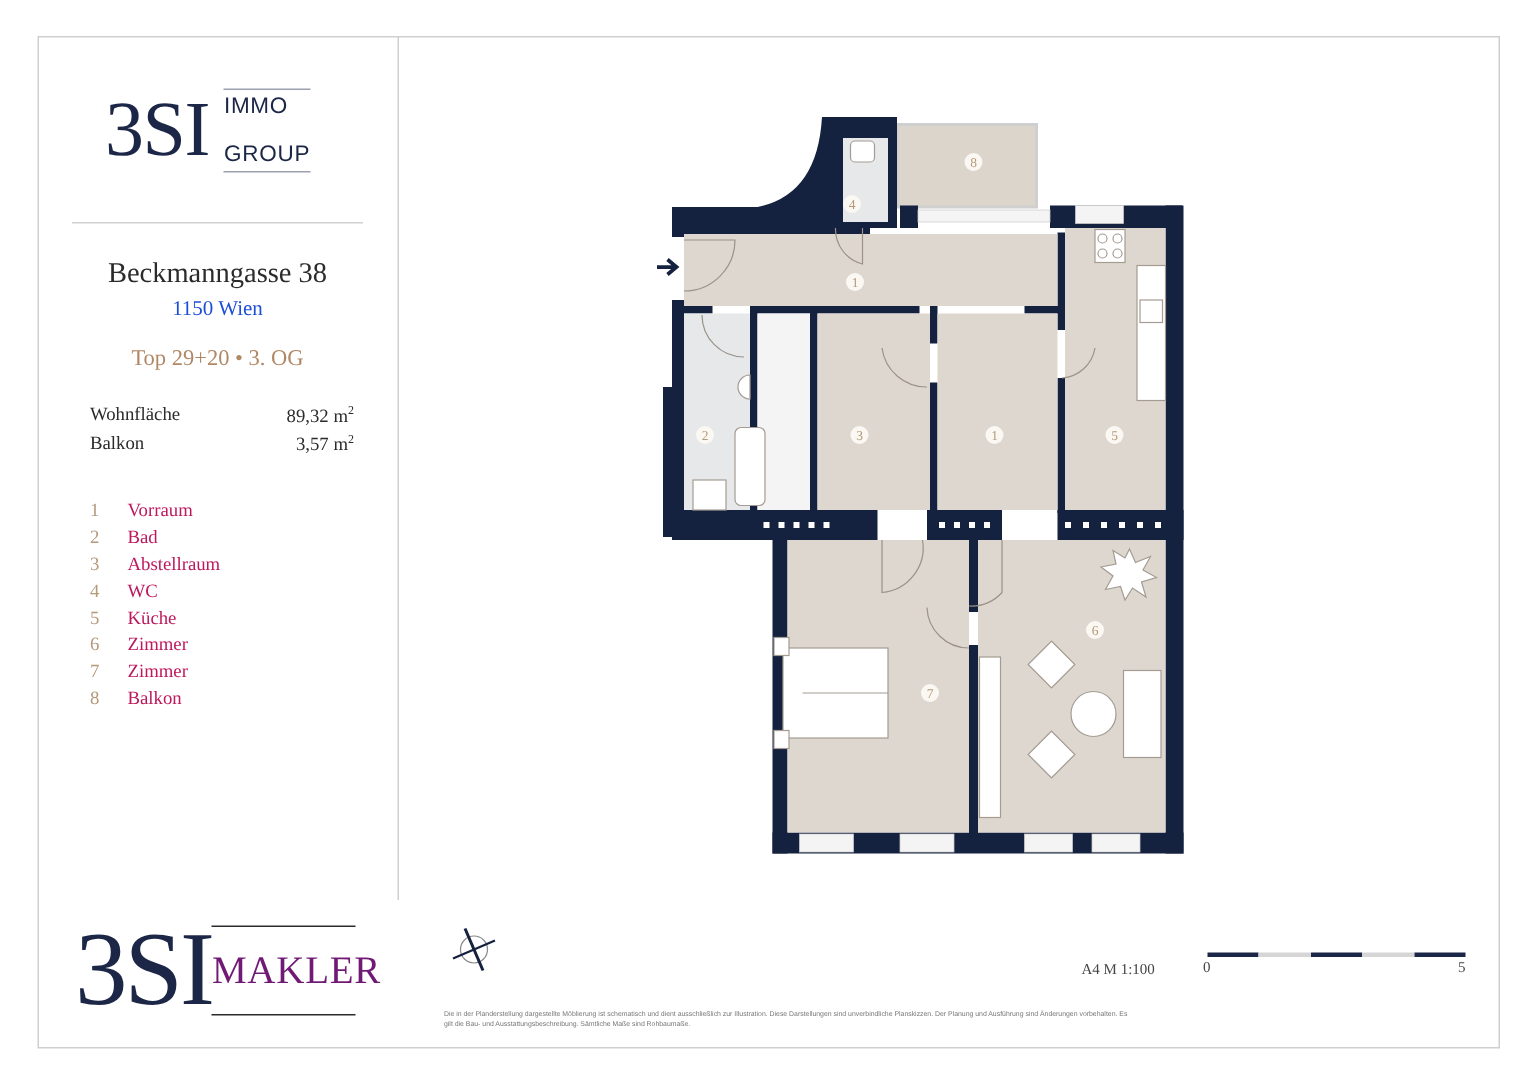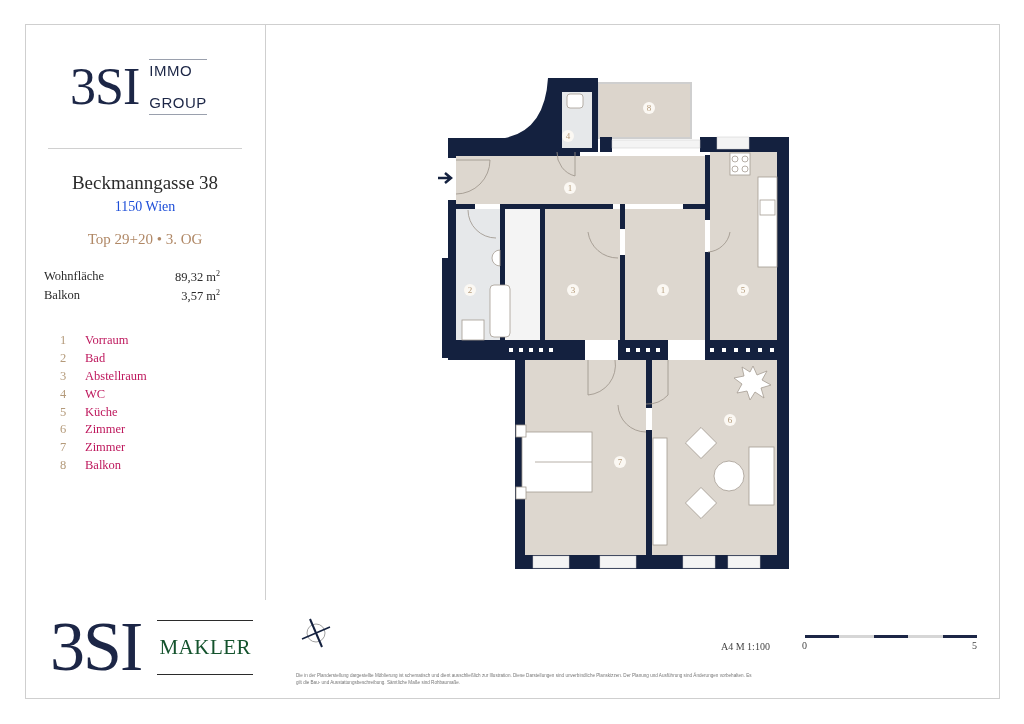--- a/index.html
+++ b/index.html
@@ -11,32 +11,32 @@
   
   .logo-top { position:absolute; left:70px; top:62px; height:50px; display:flex; align-items:center; }
   .logo-top .mark { font-family:"Liberation Serif", serif; font-size:52px; color:#1c2646; letter-spacing:-1px; line-height:1; }
   .logo-top .word { margin-left:10px; display:flex; flex-direction:column; border-top:1px solid #9aa0ad; border-bottom:1px solid #9aa0ad; padding:3px 0;gap:16px; }
   .logo-top .word span { font-family:"Liberation Sans", sans-serif; font-size:15px; color:#1c2646; line-height:16px; letter-spacing:0.5px; }
   .hr-left { position:absolute; left:48px; top:148px; width:194px; height:1px; background:#d0d0d0; }
   .address { position:absolute; left:30px; width:230px; text-align:center; }
   .street { top:172px; font-size:19px; color:#2b2b2b; }
   .city { top:199px; font-size:14px; color:#1d4ed8; }
   .unit { top:231px; font-size:15px; color:#b08866; }
-  .area-row { position:absolute; left:44px; width:176px; display:flex; justify-content:space-between; font-size:12.5px; color:#2b2b2b; }
+  .area-row { position:absolute; left:60px; width:176px; display:flex; justify-content:space-between; font-size:12.5px; color:#2b2b2b; }
   .area-row sup { font-size:8px; }
   .legend { position:absolute; left:60px; top:332px; }
   .legend-row { display:flex; height:17.8px; align-items:center; font-size:12.5px; }
   .legend-num { width:25px; color:#b49a7a; }
   .legend-label { color:#be185d;font-family:Liberation Serif, serif; }
   
   .logo-bottom-bg { position:absolute; left:26px; top:600px; width:270px; height:98px; background:#fff; }
   .logo-bottom { position:absolute; left:50px; top:612px; display:flex; align-items:center; }
   .logo-bottom .mark { font-family:"Liberation Serif", serif; font-size:70px; color:#1c2646; line-height:1; letter-spacing:-2px; }
-  .logo-bottom .word { margin-left:16px; border-top:1px solid #2b2b2b; border-bottom:1px solid #2b2b2b; padding:14px 0; width:96px; text-align:center;
-                       font-family:"Liberation Serif", serif; font-size:21px; color:#14532d; letter-spacing:0.5px; }
+  .logo-bottom .word { border-top:1px solid #2b2b2b; border-bottom:1px solid #2b2b2b; padding:14px 0; width:96px; text-align:center;
+                       font-family:"Liberation Serif", serif; font-size:26px; color:#701a75; letter-spacing:0.5px; }
   
   .disclaimer { position:absolute; left:296px; top:672px; width:510px; font-family:"Liberation Sans", sans-serif; font-size:4.6px; line-height:7px; color:#777; }
   .scale-label { position:absolute; left:721px; top:641px; font-size:10px; color:#444; }
   .scale-bar { position:absolute; left:805px; top:635px; width:172px; height:3px; display:flex; }
   .scale-bar div { flex:1; height:3px; }
   .scale-0 { position:absolute; left:802px; top:640px; font-size:10px; color:#444; }
   .scale-5 { position:absolute; left:972px; top:640px; font-size:10px; color:#444; }
   .compass { position:absolute; left:298px; top:617px; }
   .floorplan { position:absolute; left:0; top:0; }
   .room-num { font-family:"Liberation Serif", serif; font-size:9px; fill:#b49a7a; }

